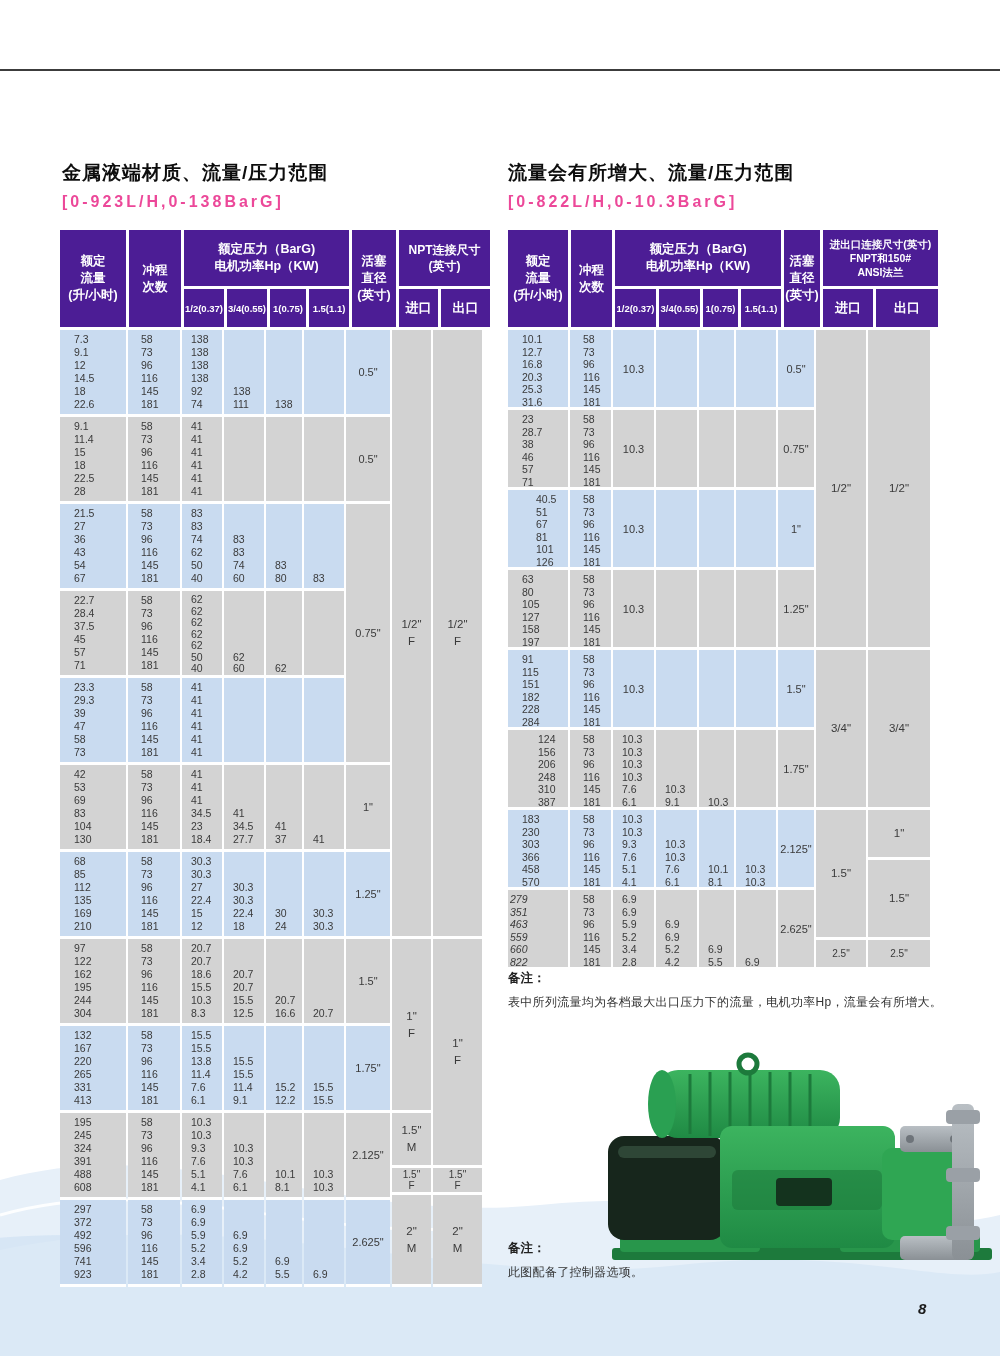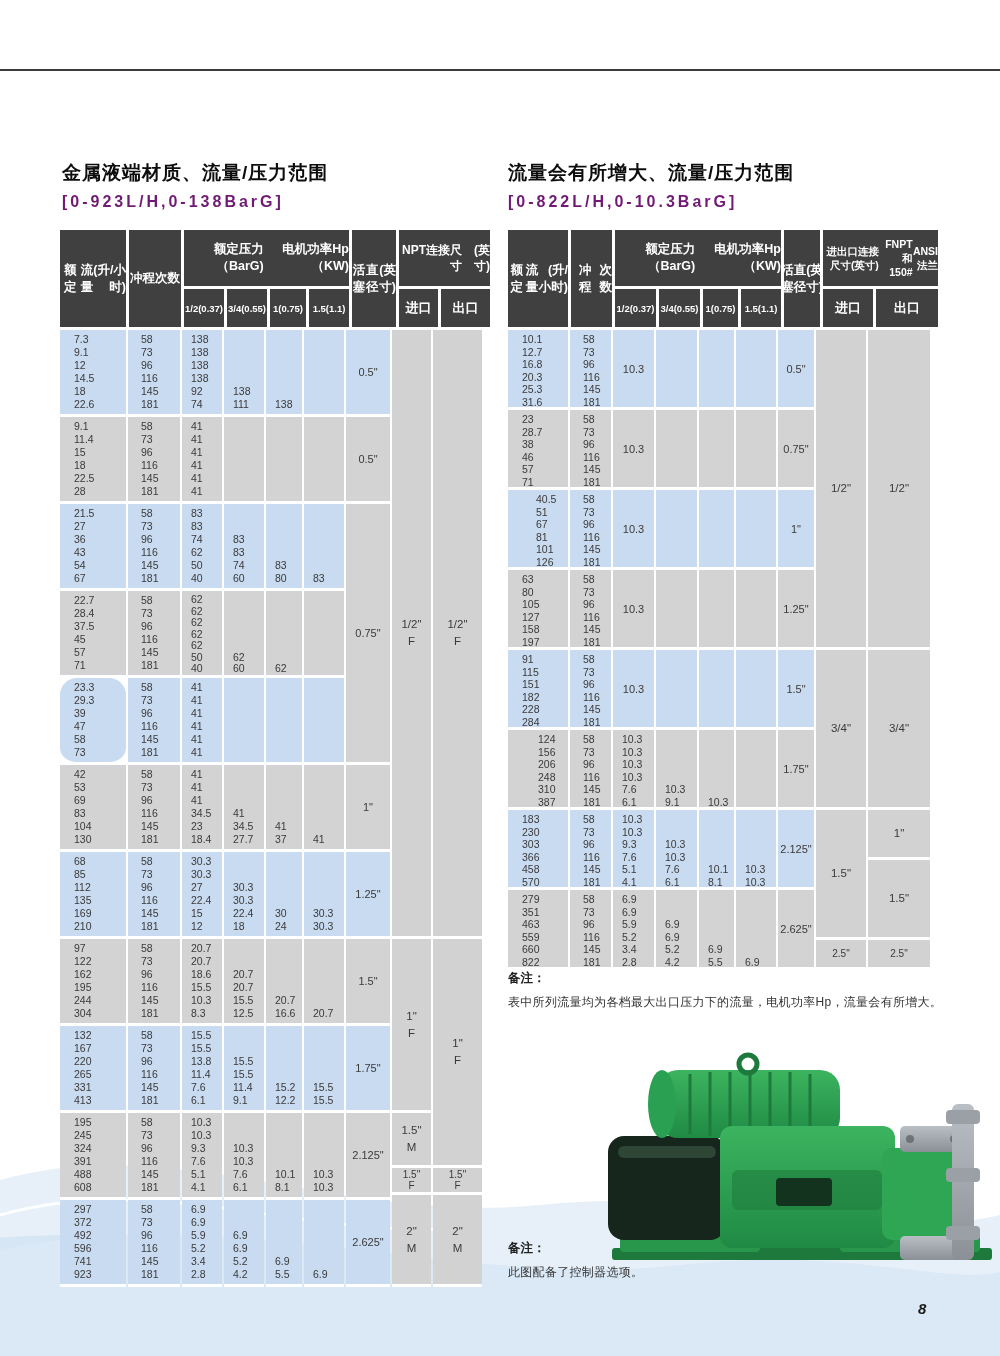--- a/index.html
+++ b/index.html
@@ -2,25 +2,25 @@
 <html><head>
 <meta charset="utf-8">
 <style>
   html,body{margin:0;padding:0;background:#fff;}
   .page{position:relative;width:1000px;height:1356px;background:#ffffff;overflow:hidden;
         font-family:"Liberation Sans","DejaVu Sans",sans-serif;color:#222;}
   .toprule{position:absolute;left:0;top:69px;width:1000px;height:0;border-top:2px solid #3c3c3c;}
   .model{position:absolute;left:62px;top:84px;font-size:46px;font-weight:bold;
          color:#94c83d;letter-spacing:14px;line-height:1;}
   .sec-title{position:absolute;top:160px;font-size:19px;font-weight:bold;color:#0d0d0d;letter-spacing:1px;}
-  .sec-range{position:absolute;top:193px;font-size:16px;font-weight:600;color:#701a75;letter-spacing:3px;}
+  .sec-range{position:absolute;top:193px;font-size:16px;font-weight:600;color:#ec4899;letter-spacing:3px;}
   .tbl{position:absolute;top:230px;z-index:2;}
   .hdr{display:flex;gap:3px;margin-bottom:3px;}
-  .hcell{background:#404040;color:#fff;display:flex;flex-direction:row;
-         align-items:center;justify-content:center;text-align:right;font-weight:bold;box-sizing:border-box;}
+  .hcell{background:#4c1d95;color:#fff;display:flex;flex-direction:column;
+         align-items:center;justify-content:center;text-align:left;font-weight:bold;box-sizing:border-box;}
   .hcell div{line-height:1.35;}
   .htitle{font-size:12.5px;}
   .hgroup{display:flex;flex-direction:column;gap:3px;}
   .hsubrow{display:flex;gap:3px;}
   .hsub{font-size:9.5px;white-space:nowrap;overflow:hidden;}
   .hio{font-size:13px;}
   .bdy{display:flex;gap:2px;}
   .bcol{display:flex;flex-direction:column;}
   .bc{box-sizing:border-box;border-bottom:3px solid #fff;font-size:10.5px;color:#3a3a3a;overflow:hidden;}
   .bg-blue{background:#c9dbf0;}
@@ -132,21 +132,21 @@
             <div class="ln">67</div>
           </div>
           <div class="bc pad-top bg-gray" style="height: 87px; padding-left: 14px;">
             <div class="ln">22.7</div>
             <div class="ln">28.4</div>
             <div class="ln">37.5</div>
             <div class="ln">45</div>
             <div class="ln">57</div>
             <div class="ln">71</div>
           </div>
-          <div class="bc pad-top bg-blue" style="height: 87px; padding-left: 14px; border-radius: 17px;">
+          <div class="bc pad-top bg-blue" style="height: 87px; padding-left: 14px;">
             <div class="ln">23.3</div>
             <div class="ln">29.3</div>
             <div class="ln">39</div>
             <div class="ln">47</div>
             <div class="ln">58</div>
             <div class="ln">73</div>
           </div>
           <div class="bc pad-top bg-gray" style="height: 87px; padding-left: 14px;">
             <div class="ln">42</div>
             <div class="ln">53</div>
@@ -737,21 +737,21 @@
             <div class="ln">387</div>
           </div>
           <div class="bc pad-top bg-blue" style="height: 80px; padding-left: 14px;">
             <div class="ln">183</div>
             <div class="ln">230</div>
             <div class="ln">303</div>
             <div class="ln">366</div>
             <div class="ln">458</div>
             <div class="ln">570</div>
           </div>
-          <div class="bc pad-top bg-gray" style="height: 80px; padding-left: 14px;">
+          <div class="bc pad-top bg-gray" style="height: 80px; padding-left: 2px; font-style: italic;">
             <div class="ln">279</div>
             <div class="ln">351</div>
             <div class="ln">463</div>
             <div class="ln">559</div>
             <div class="ln">660</div>
             <div class="ln">822</div>
           </div>
         </div>
         <div class="bcol" style="width: 41px;">
           <div class="bc pad-top bg-blue" style="height: 80px; padding-left: 13px;">

